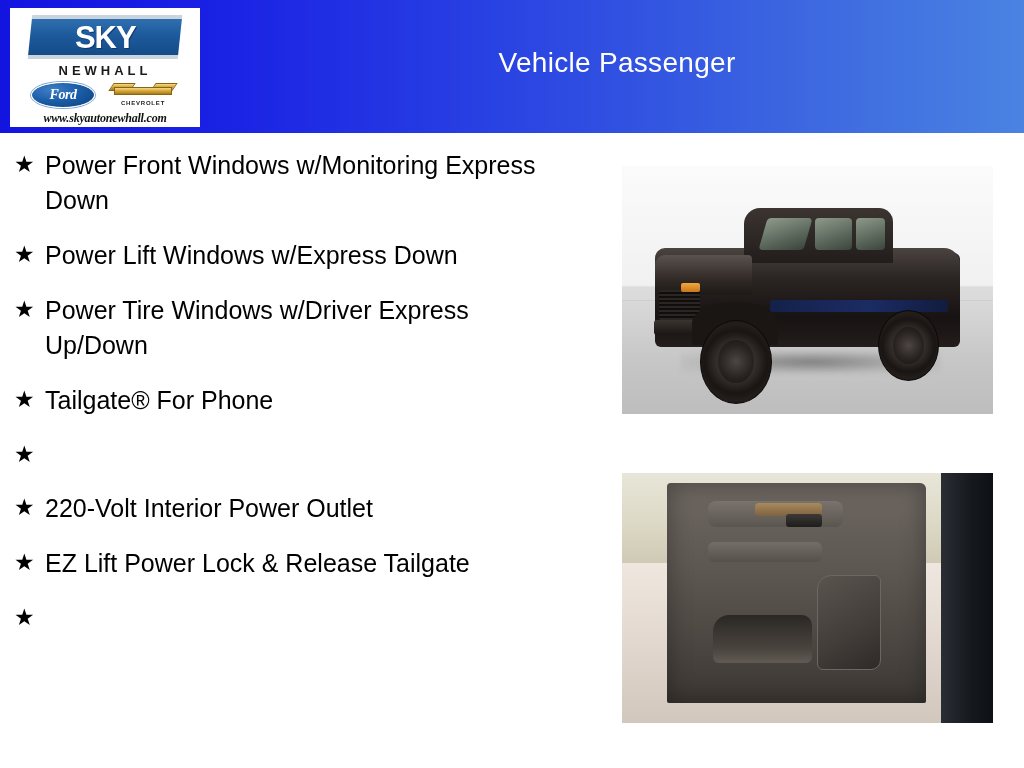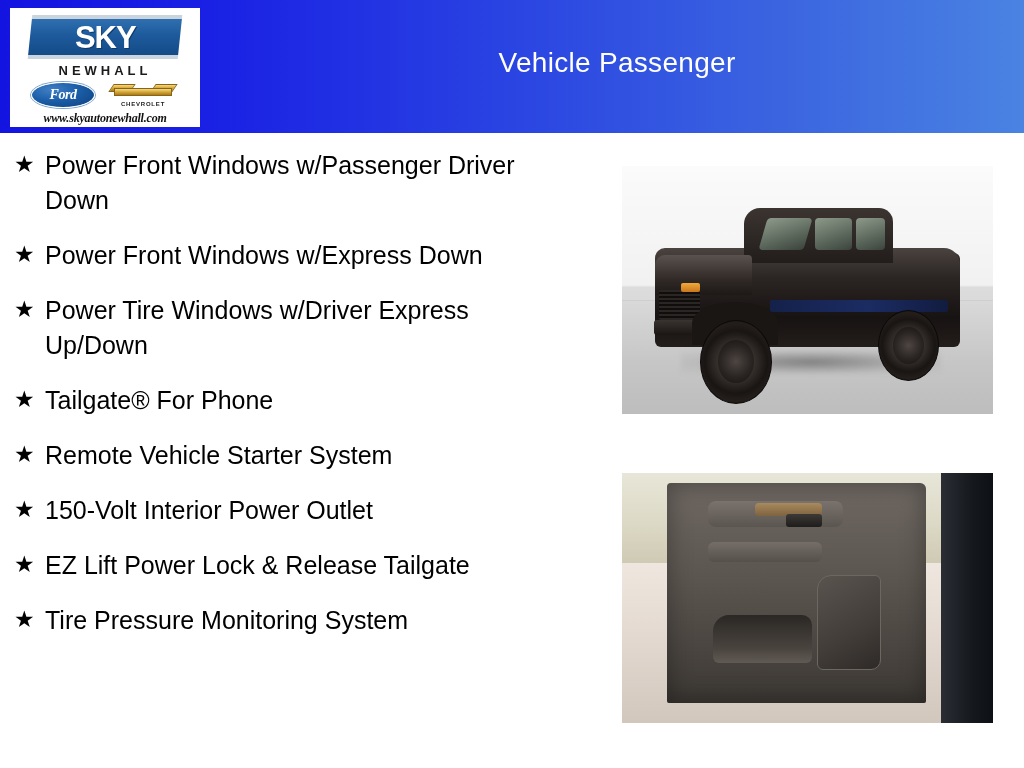--- a/index.html
+++ b/index.html
@@ -75,21 +75,20 @@
     font-weight: bold;
     letter-spacing: 4px;
     color: #1b1b1b;
     line-height: 1;
   }
 
   .brand-row {
     margin-top: 5px;
     width: 160px;
     display: flex;
-    align-items: center;
     justify-content: space-around;
   }
 
   .ford-oval {
     width: 62px;
     height: 24px;
     border-radius: 50%;
     background: radial-gradient(ellipse at 32% 28%, #3f7fc4 0%, #1b5ea8 45%, #0d3f7d 100%);
     border: 1.5px solid #ffffff;
     box-shadow: 0 0 0 1px #7fa5cc;
@@ -494,56 +493,54 @@
 
   <div class="header-title">Vehicle Passenger</div>
 </div>
 
 <div class="content">
 
   <div class="features">
 
     <div class="feature-item">
       <span class="bullet-star">★</span>
-      <span class="feature-text">Power Front Windows w/Passenger Driver Down</span>
-    </div>
-
-    <div class="feature-item">
-      <span class="bullet-star">★</span>
-      <span class="feature-text">Power Front Windows w/Express Down</span>
+      <span class="feature-text">Power Front Windows w/Monitoring Express Down</span>
+    </div>
+
+    <div class="feature-item">
+      <span class="bullet-star">★</span>
+      <span class="feature-text">Power Lift Windows w/Express Down</span>
     </div>
 
     <div class="feature-item">
       <span class="bullet-star">★</span>
       <span class="feature-text">Power Tire Windows w/Driver Express Up/Down</span>
     </div>
 
     <div class="feature-item">
       <span class="bullet-star">★</span>
       <span class="feature-text">Tailgate® For Phone</span>
     </div>
 
     <div class="feature-item">
       <span class="bullet-star">★</span>
-      <span class="feature-text">Remote Vehicle Starter System</span>
-    </div>
-
-    <div class="feature-item">
-      <span class="bullet-star">★</span>
-      <span class="feature-text">150-Volt Interior Power Outlet</span>
+    </div>
+
+    <div class="feature-item">
+      <span class="bullet-star">★</span>
+      <span class="feature-text">220-Volt Interior Power Outlet</span>
     </div>
 
     <div class="feature-item">
       <span class="bullet-star">★</span>
       <span class="feature-text">EZ Lift Power Lock &amp; Release Tailgate</span>
     </div>
 
     <div class="feature-item">
       <span class="bullet-star">★</span>
-      <span class="feature-text">Tire Pressure Monitoring System</span>
     </div>
 
   </div>
 
   <div class="photo photo-truck">
     <div class="truck-floor"></div>
     <div class="truck-shadow"></div>
     <div class="fender fender-rear"></div>
     <div class="truck-bed"></div>
     <div class="truck-body"></div>

